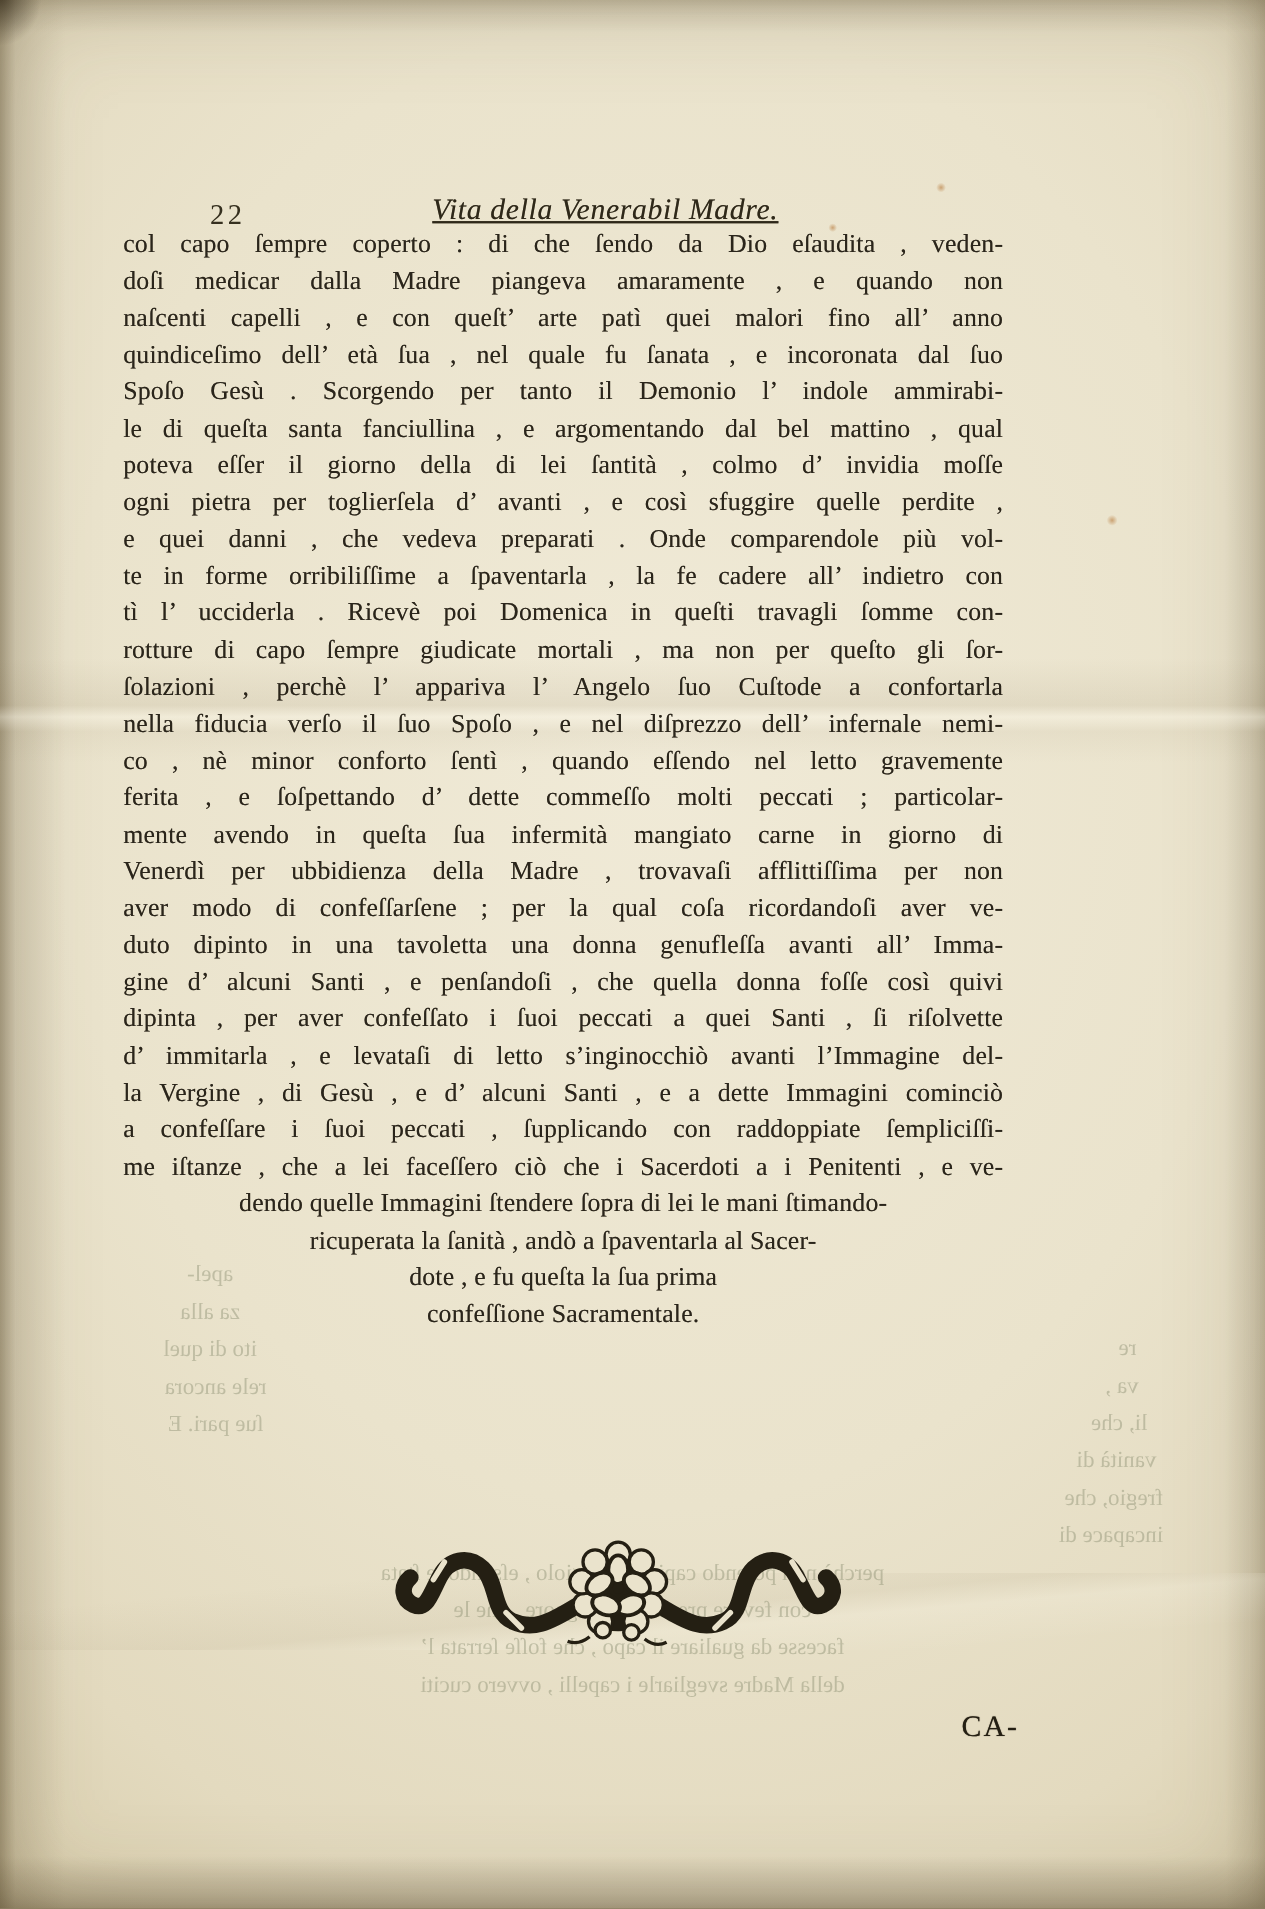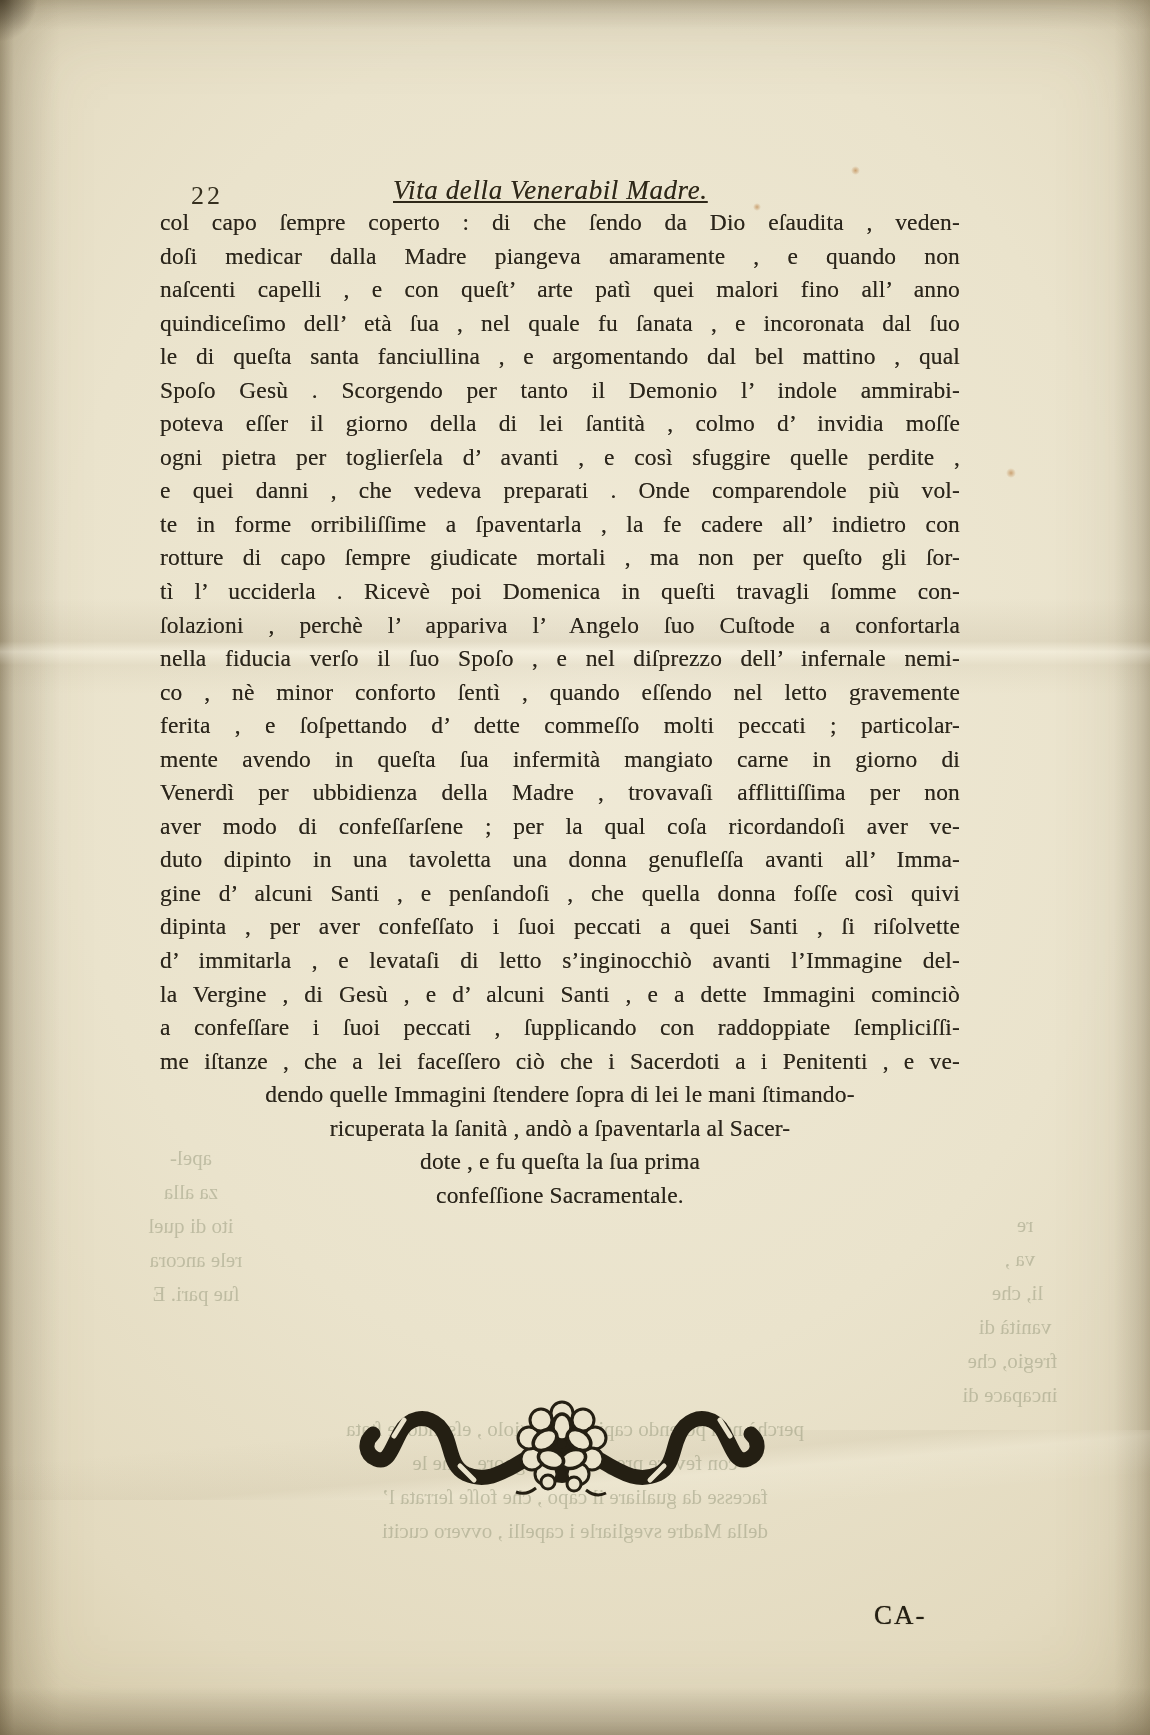--- a/index.html
+++ b/index.html
@@ -33,40 +33,40 @@
     background:radial-gradient(circle, rgba(176,108,40,.55), rgba(176,108,40,0) 70%);}
 
   .folio{position:absolute;left:164px;top:181px;font-size:26px;color:#36301f;letter-spacing:3px;margin-left:27px;}
   .running-header{
     position:absolute;left:393px;top:175px;font-size:27px;font-style:italic;
     color:#2e2819;letter-spacing:.6px;white-space:nowrap;
     text-shadow:0 0 .5px rgba(40,30,15,.55);
     text-decoration:underline;
   }
 
-  .textblock{position:absolute;left:112px;top:206px;width:800px;margin-left:48px;}
+  .textblock{position:absolute;left:112px;top:206px;width:800px;}
   .line{
     height:33.55px;line-height:33.55px;font-size:23.5px;color:#2a251b;
     text-align:justify;text-align-last:justify;overflow:hidden;
     letter-spacing:.15px;white-space:normal;
     text-shadow:0 0 .5px rgba(40,30,15,.55);
   }
   .line.taper{text-align:left;text-align-last:center;}
 
   .st{
     position:absolute;transform:scaleX(-1);
     color:#878b6e;opacity:.42;filter:blur(.7px);
     font-size:21px;line-height:24px;text-align:center;
     white-space:nowrap;overflow:hidden;
   }
 
   .ornament{position:absolute;left:352px;top:1396px;width:420px;height:108px;}
   .catchword{
     position:absolute;left:874px;top:1554px;font-size:27px;color:#241f13;
-    letter-spacing:2px;text-shadow:0 0 .8px rgba(30,24,10,.8);margin-top:46px;
+    letter-spacing:2px;text-shadow:0 0 .8px rgba(30,24,10,.8);
   }
 </style>
 </head>
 <body>
 
 <div class="paper">
 
   <div class="edge edge-left"></div>
   <div class="edge edge-right"></div>
   <div class="edge edge-top"></div>
@@ -96,28 +96,28 @@
   <div class="st" style="left:150px;top:1519px;width:850px;">della Madre svegliarle i capelli , ovvero cuciti</div>
 
   <div class="folio">22</div>
   <div class="running-header">Vita della Venerabil Madre.</div>
 
   <div class="textblock">
     <div class="line">col capo ſempre coperto : di che ſendo da Dio eſaudita , veden-</div>
     <div class="line">doſi medicar dalla Madre piangeva amaramente , e quando non</div>
     <div class="line">naſcenti capelli , e con queſt’ arte patì quei malori fino all’ anno</div>
     <div class="line">quindiceſimo dell’ età ſua , nel quale fu ſanata , e incoronata dal ſuo</div>
+    <div class="line">Spoſo Gesù .  Scorgendo per tanto il Demonio l’ indole ammirabi-</div>
     <div class="line">le di queſta santa fanciullina , e argomentando dal bel mattino , qual</div>
-    <div class="line">Spoſo Gesù .  Scorgendo per tanto il Demonio l’ indole ammirabi-</div>
     <div class="line">poteva eſſer il giorno della di lei ſantità ,  colmo d’ invidia moſſe</div>
     <div class="line">ogni pietra per toglierſela d’ avanti , e così sfuggire quelle perdite ,</div>
     <div class="line">e quei danni , che vedeva preparati .  Onde comparendole più vol-</div>
     <div class="line">te in forme orribiliſſime a ſpaventarla , la fe cadere all’ indietro con</div>
+    <div class="line">tì l’ ucciderla .  Ricevè poi Domenica in queſti travagli ſomme con-</div>
     <div class="line">rotture di capo ſempre giudicate mortali , ma non per queſto gli ſor-</div>
-    <div class="line">tì l’ ucciderla .  Ricevè poi Domenica in queſti travagli ſomme con-</div>
     <div class="line">ſolazioni , perchè l’ appariva l’ Angelo ſuo Cuſtode a confortarla</div>
     <div class="line">nella fiducia verſo il ſuo Spoſo , e nel diſprezzo dell’ infernale nemi-</div>
     <div class="line">co , nè minor conforto ſentì , quando eſſendo nel letto gravemente</div>
     <div class="line">ferita , e ſoſpettando d’ dette commeſſo molti peccati ; particolar-</div>
     <div class="line">mente avendo in queſta ſua infermità mangiato carne in giorno di</div>
     <div class="line">Venerdì per ubbidienza della Madre ,  trovavaſi afflittiſſima per non</div>
     <div class="line">aver modo di confeſſarſene ; per la qual coſa ricordandoſi aver ve-</div>
     <div class="line">duto dipinto in una tavoletta una donna genufleſſa avanti all’ Imma-</div>
     <div class="line">gine d’ alcuni Santi , e penſandoſi , che quella donna foſſe così quivi</div>
     <div class="line">dipinta , per aver confeſſato i ſuoi peccati a quei Santi ,  ſi riſolvette</div>

